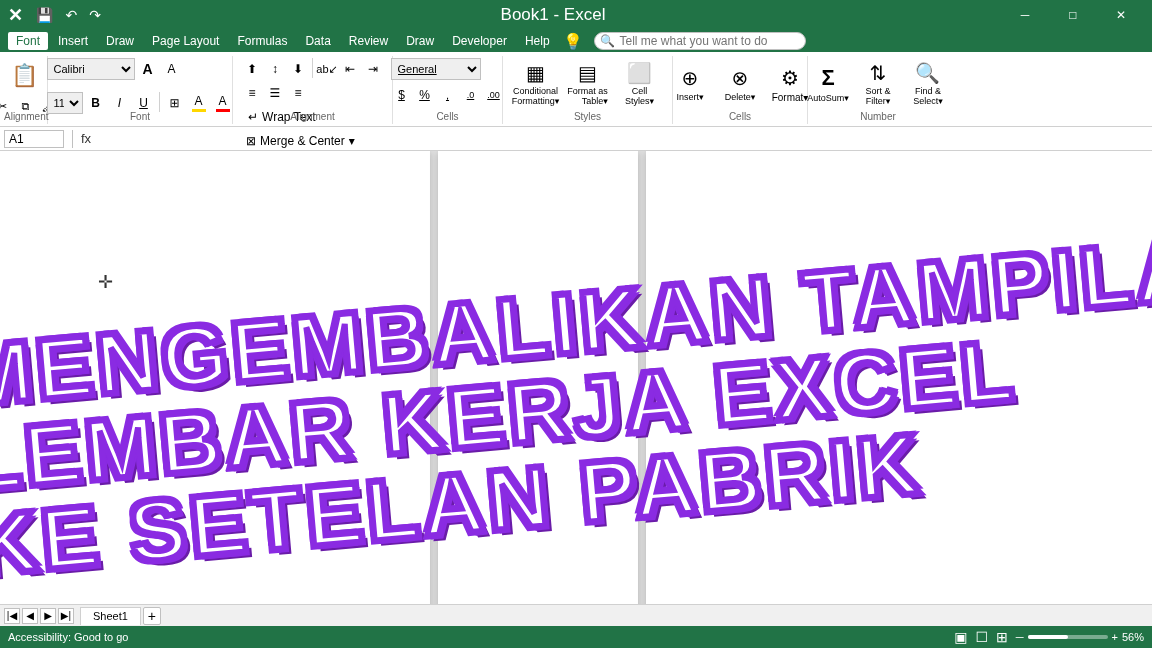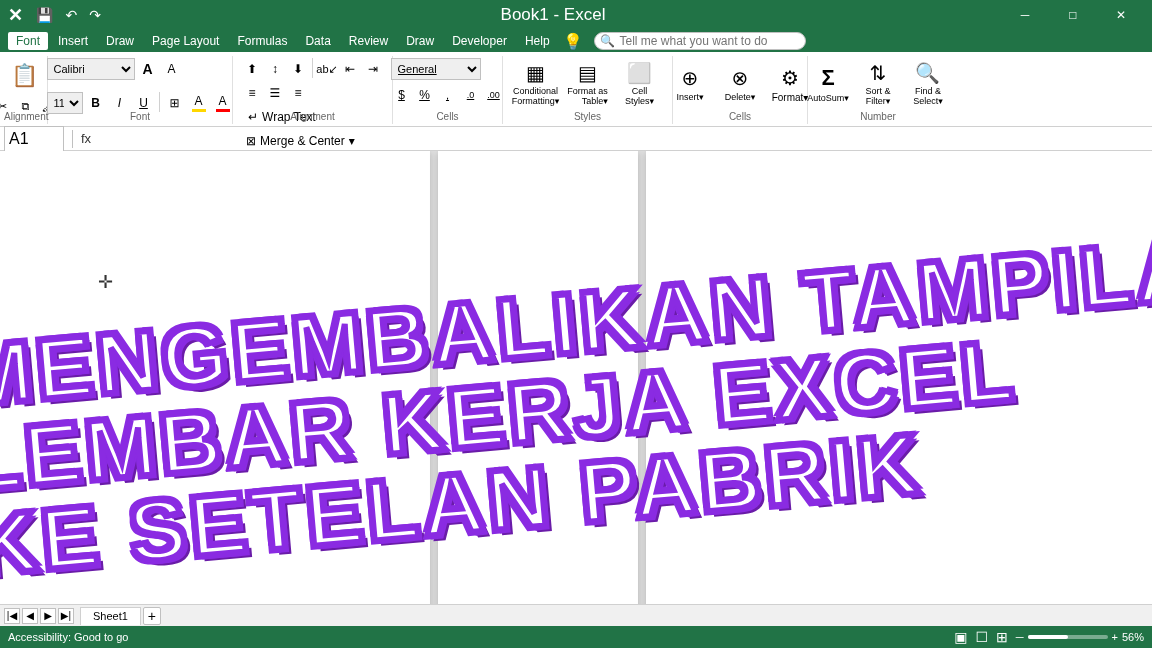--- a/index.html
+++ b/index.html
@@ -191,22 +191,22 @@
       height: 24px;
       display: flex;
       align-items: center;
       padding: 0 4px;
       gap: 4px;
     }
     .cell-ref {
       width: 60px;
       border: 1px solid #c0c0c0;
       height: 18px;
-      font-size: 16px;
-      padding: 12px 4px;
+      font-size: 12px;
+      padding: 4px 4px;
     }
     .formula-divider {
       width: 1px;
       height: 18px;
       background: #c0c0c0;
       margin: 0 4px;
     }
 
     
     .overlay-text {

